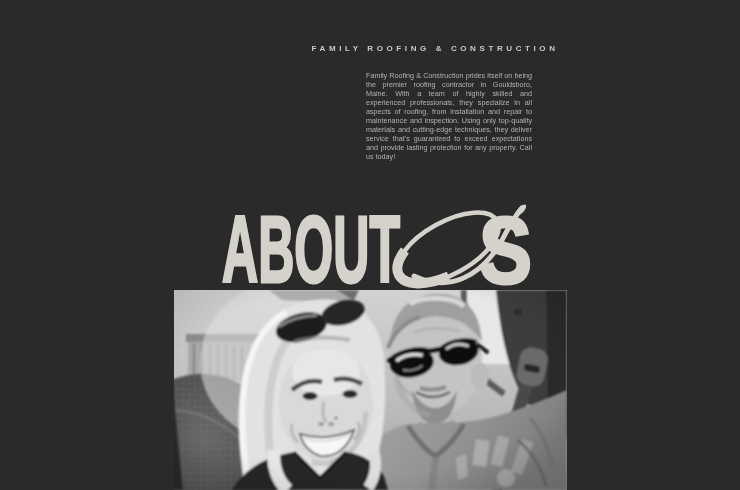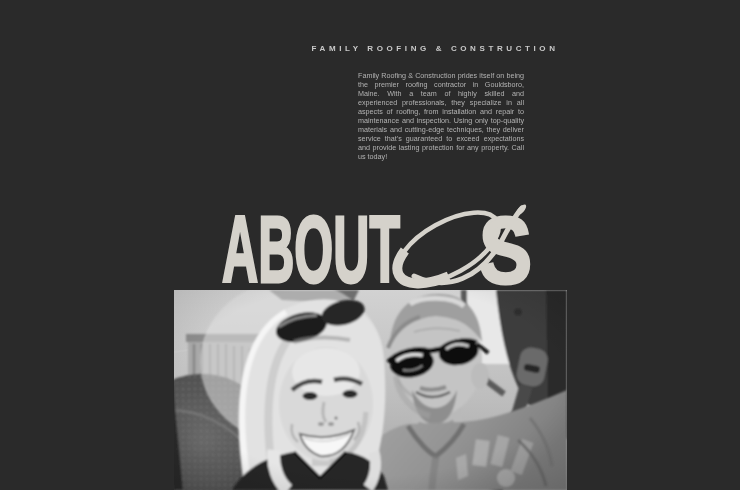--- a/index.html
+++ b/index.html
@@ -6,21 +6,21 @@
   .screen{
     position:relative;width:592px;height:490px;overflow:hidden;
     background:#2a2a2a;font-family:"Liberation Sans",sans-serif;
   }
   .abs{position:absolute;}
   .brand{
     left:310px;top:44px;width:250px;text-align:center;white-space:nowrap;
     font-size:8px;font-weight:bold;letter-spacing:3.6px;color:#c9c9c9;
   }
   .about-paragraph{
-    left:358px;top:71px;width:166px;
+    left:366px;top:71px;width:166px;
     font-size:7.2px;line-height:9px;text-align:justify;color:#b3b3b3;
   }
   .title-svg{left:218px;top:200px;width:332px;height:100px;overflow:visible;}
   .title-svg text{
     font-family:"Liberation Sans",sans-serif;font-weight:bold;
     fill:#d5d2cb;stroke:#d5d2cb;stroke-width:3;
   }
   .script-u{stroke:#d5d2cb;fill:none;}
   .photo-svg{left:174px;top:290px;width:393px;height:200px;display:block;}
 </style>

